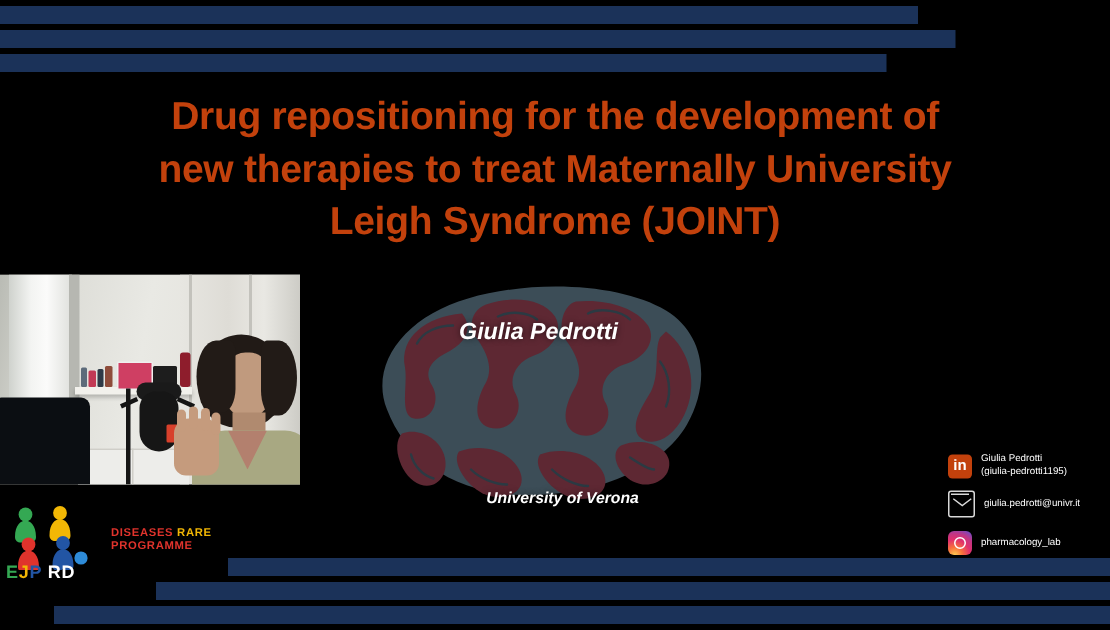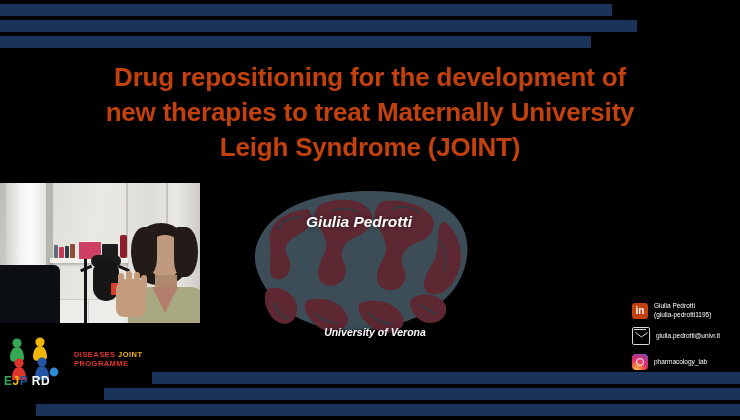--- a/index.html
+++ b/index.html
@@ -410,21 +410,21 @@
         <circle cx="13" cy="27" r="4.6"></circle>
         <path d="M6,42 C6,34 10,31 13,31 C16,31 20,34 20,42 C20,46 15,47 13,44 C11,47 6,46 6,42 Z"></path>
       </g>
       <g fill="#2255a4">
         <circle cx="36" cy="26" r="4.6"></circle>
         <path d="M29,41 C29,33 33,30 36,30 C39,30 43,33 43,41 C43,45 38,46 36,43 C34,46 29,45 29,41 Z"></path>
       </g>
       <circle cx="48" cy="36" r="4.4" fill="#2e8bd8"></circle>
     </svg>
     <div class="ejp-wordmark"><span class="ejp-e">E</span><span class="ejp-j">J</span><span class="ejp-p">P</span><span class="ejp-rd"> RD</span></div>
-    <div class="ejp-sub1"><span class="w1">DISEASES</span> <span class="w2">JOINT</span> <span class="w3">PROGRAMME</span></div>
+    <div class="ejp-sub1"><span class="w1">DISEASES</span> <span class="w2">RARE</span> <span class="w3">PROGRAMME</span></div>
   </div>
 
   <div class="contacts">
 
     <div class="contact-row">
       <div class="contact-icon icon-linkedin">in</div>
       <div class="contact-text">
         <span>Giulia Pedrotti</span>
         <span>(giulia-pedrotti1195)</span>
       </div>

